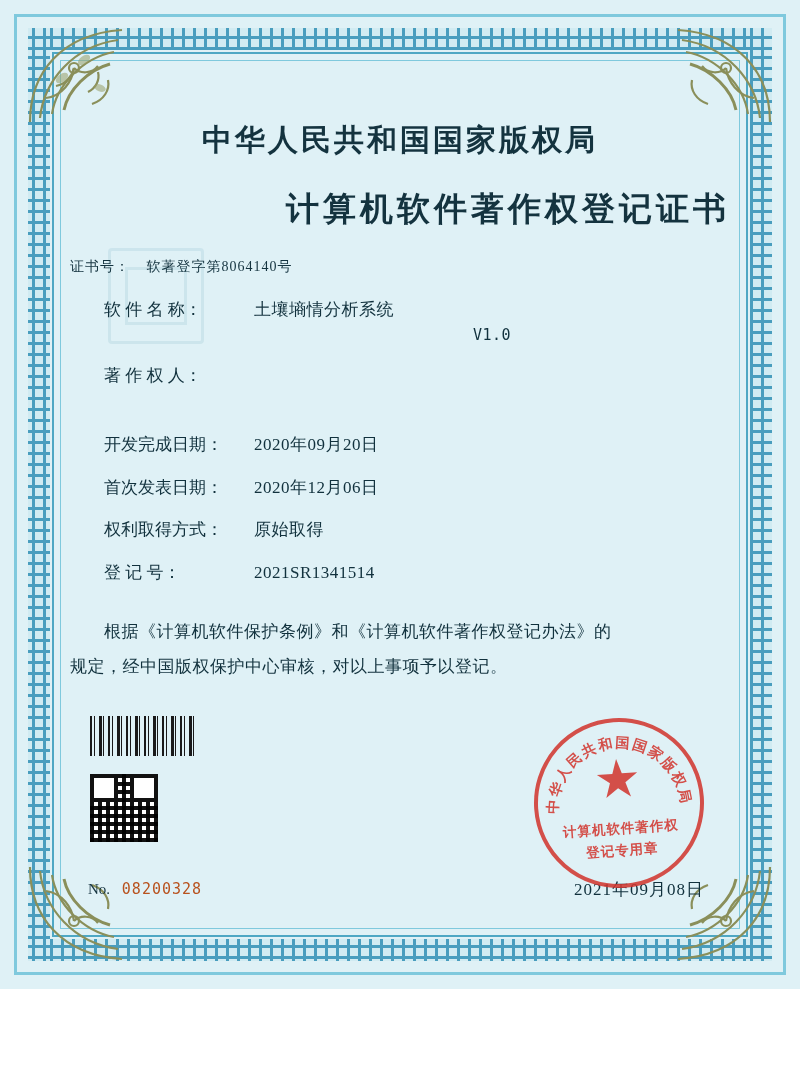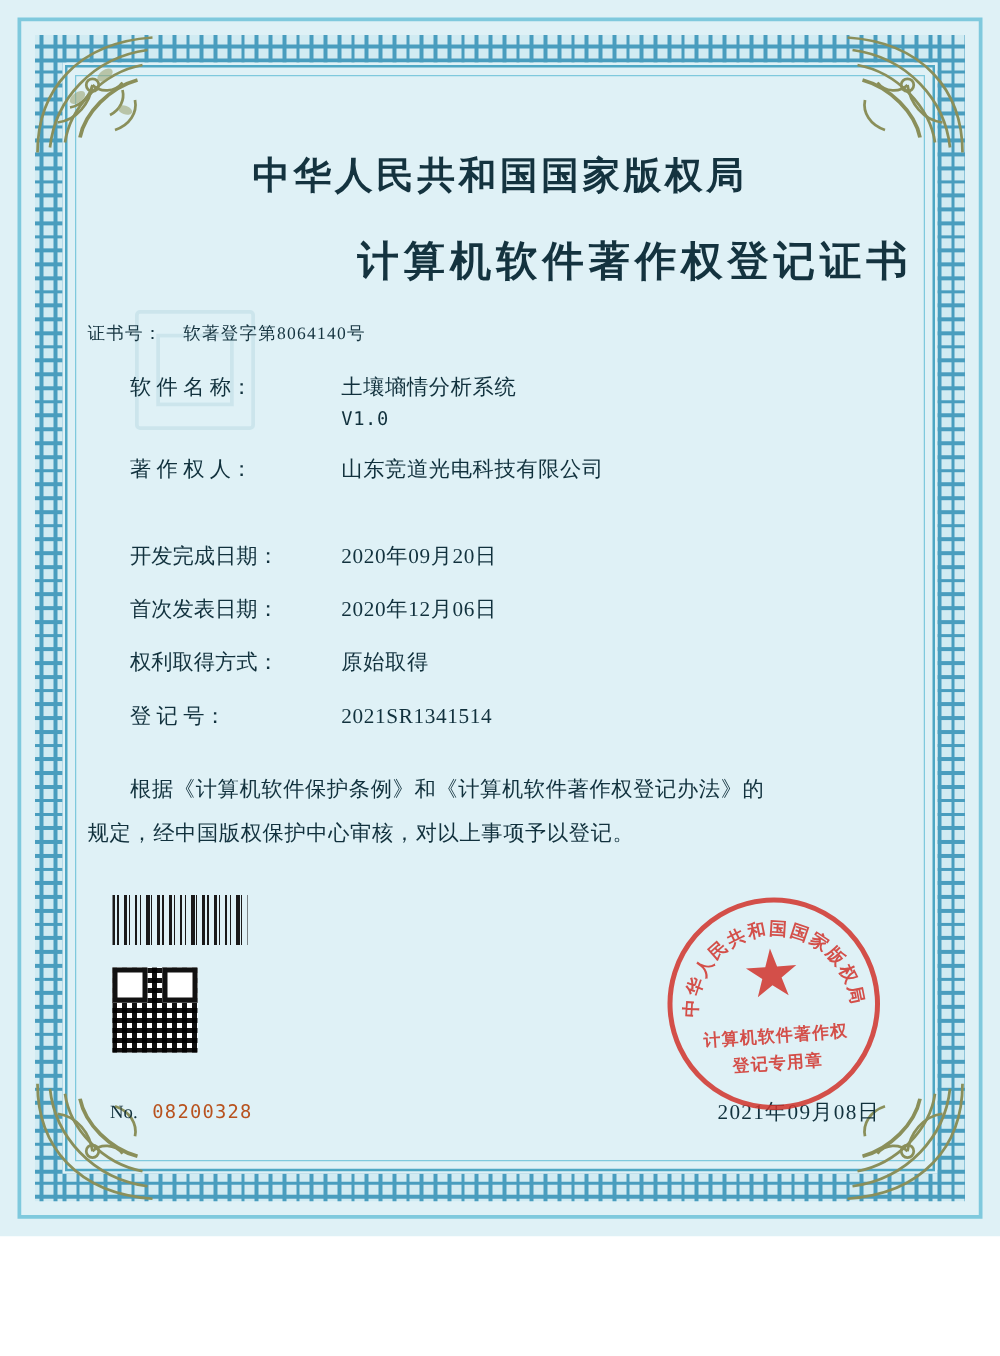--- a/index.html
+++ b/index.html
@@ -130,32 +130,31 @@
     margin-top: 22px;
     padding-left: 34px;
   }
   .field-row {
     display: flex;
     align-items: flex-start;
     margin-bottom: 18px;
     font-size: 17px;
     color: #11313d;
     line-height: 1.45;
-    gap: 19px;
   }
   .field-label {
     width: 150px;
     flex: 0 0 150px;
     letter-spacing: 0px;
   }
   .field-value {
     flex: 1;
     letter-spacing: .5px;
   }
-  .field-value .v2 { display: block; font-family: "DejaVu Sans Mono", monospace; font-size: 15px; margin-top: 2px;}
+  .field-value .v2 { display: block; font-family: "DejaVu Sans Mono", monospace; font-size: 15px; margin-top: 2px; text-align: center;}
   .gap-lg { height: 26px; }
 
   .statement {
     margin-top: 28px;
     font-size: 17px;
     line-height: 2.1;
     color: #11313d;
     letter-spacing: .5px;
   }
   .statement .p1 { text-indent: 34px; }
@@ -350,21 +349,20 @@
       <div class="field-row">
         <span class="field-label">软 件 名 称：</span>
         <span class="field-value">
           <span>土壤墒情分析系统</span>
           <span class="v2">V1.0</span>
         </span>
       </div>
 
       <div class="field-row">
         <span class="field-label">著 作 权 人：</span>
-        <span class="field-value">山东竞道光电科技有限公司</span>
       </div>
 
       <div class="gap-lg"></div>
 
       <div class="field-row">
         <span class="field-label">开发完成日期：</span>
         <span class="field-value">2020年09月20日</span>
       </div>
 
       <div class="field-row">

